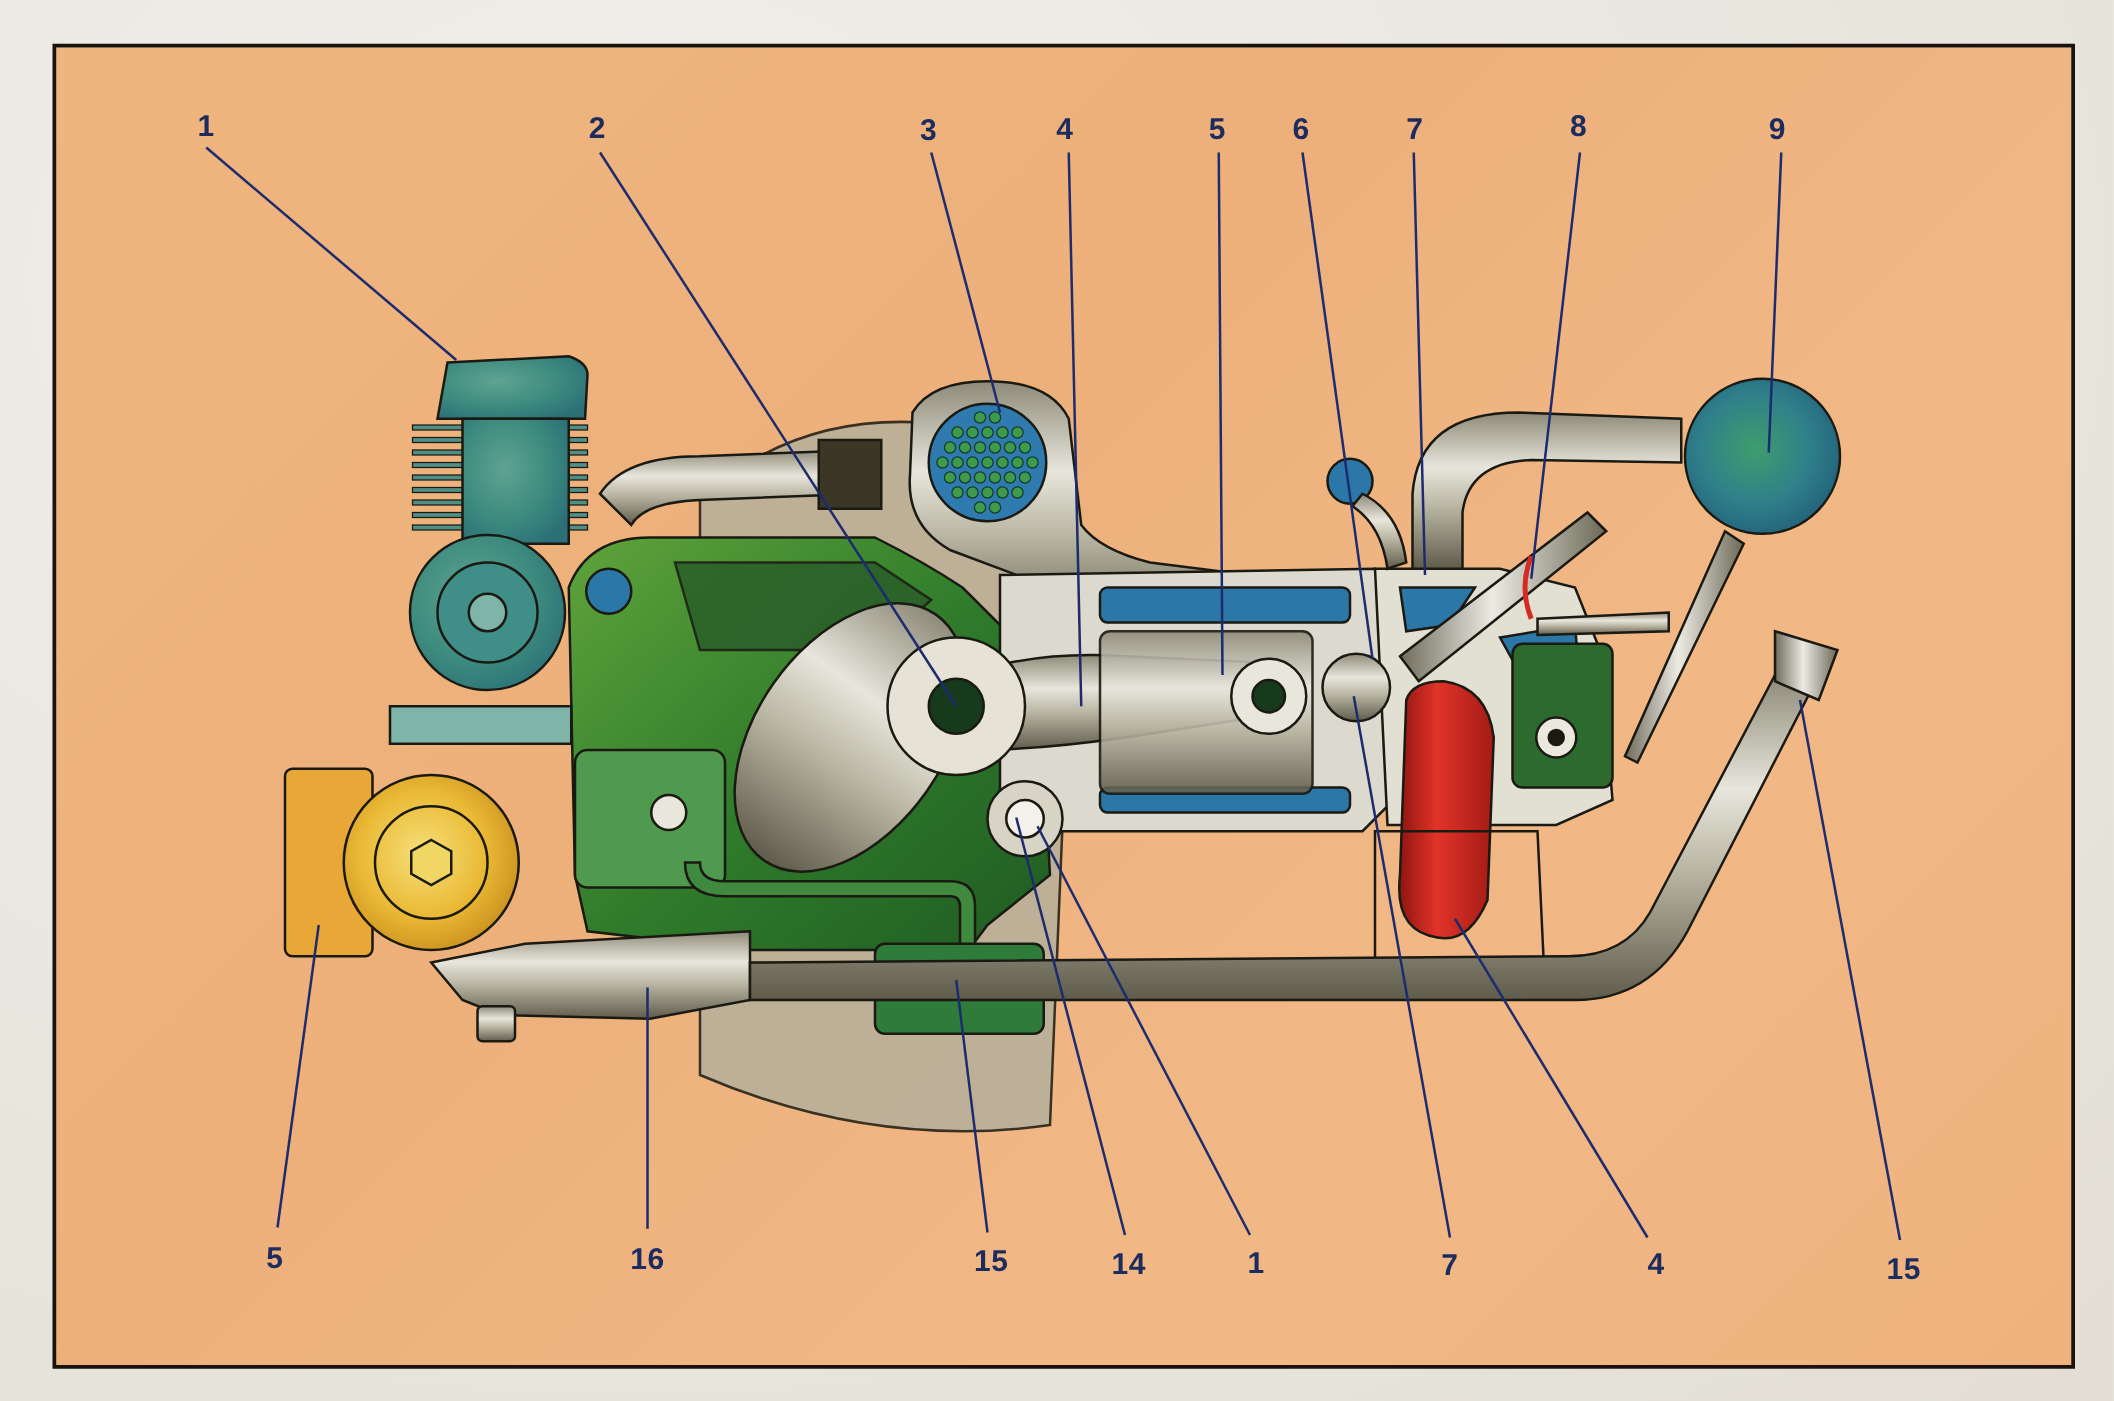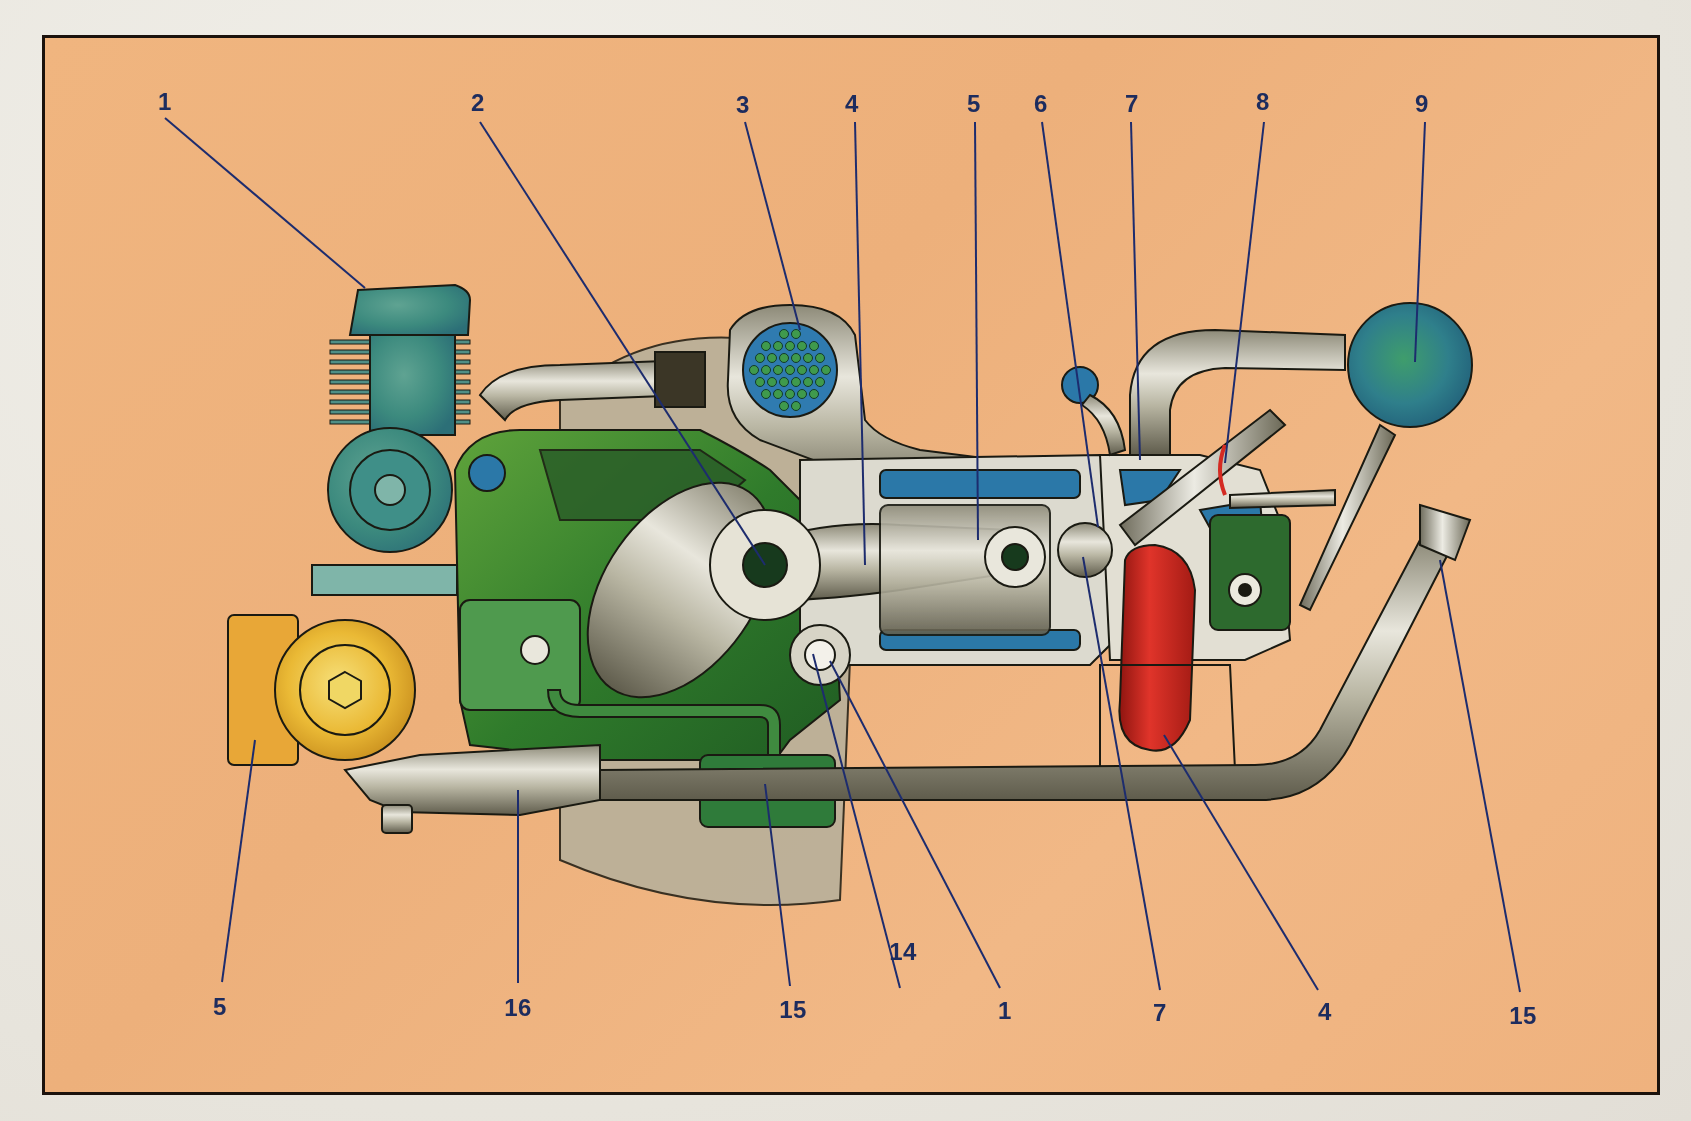--- a/index.html
+++ b/index.html
@@ -224,16 +224,16 @@
 <div class="callout" style="left:852px;top:104px">4</div>
 <div class="callout" style="left:974px;top:104px">5</div>
 <div class="callout" style="left:1041px;top:104px">6</div>
 <div class="callout" style="left:1132px;top:104px">7</div>
 <div class="callout" style="left:1263px;top:102px">8</div>
 <div class="callout" style="left:1422px;top:104px">9</div>
 <div class="callout" style="left:1523px;top:1016px">15</div>
 <div class="callout" style="left:1325px;top:1012px">4</div>
 <div class="callout" style="left:1160px;top:1013px">7</div>
 <div class="callout" style="left:1005px;top:1011px">1</div>
-<div class="callout" style="left:903px;top:952px">14</div>
+<div class="callout" style="left:903px;top:1012px">14</div>
 <div class="callout" style="left:793px;top:1010px">15</div>
 <div class="callout" style="left:518px;top:1008px">16</div>
 <div class="callout" style="left:220px;top:1007px">5</div>
 
 </body></html>

